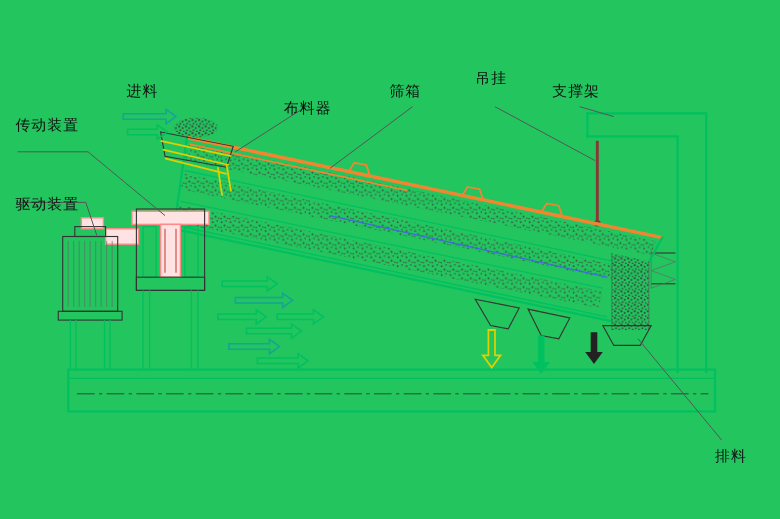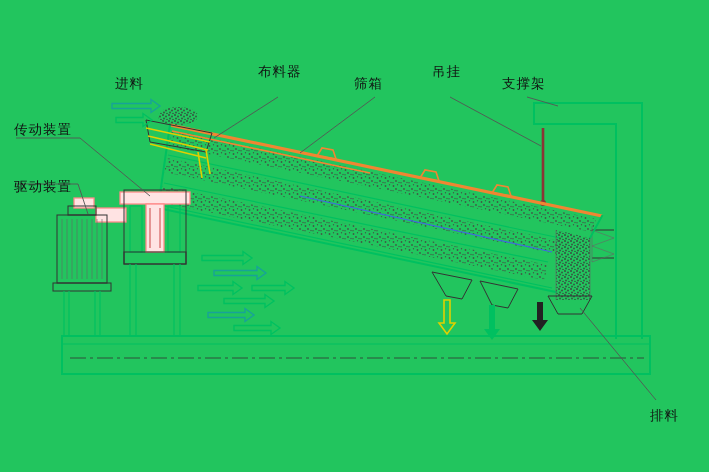--- a/index.html
+++ b/index.html
@@ -182,21 +182,21 @@
     <path d="M375,97 L300,153" class="lead"></path>
     <path d="M450,97 L541,146" class="lead"></path>
     <path d="M527,97 L558,106" class="lead"></path>
     <path d="M16,138 L80,138 L150,196" class="lead"></path>
     <path d="M16,184 L78,184 L88,214" class="lead"></path>
     <path d="M656,400 L580,308" class="lead"></path>
   </g>
 </svg>
 
 <div class="lbl" style="left:115px;top:76px">进料</div>
-<div class="lbl" style="left:258px;top:64px">布料器</div>
+<div class="lbl" style="left:258px;top:92px">布料器</div>
 <div class="lbl" style="left:354px;top:76px">筛箱</div>
 <div class="lbl" style="left:432px;top:64px">吊挂</div>
 <div class="lbl" style="left:502px;top:76px">支撑架</div>
-<div class="lbl" style="left:14px;top:122px">传动装置</div>
+<div class="lbl" style="left:14px;top:107px">传动装置</div>
 <div class="lbl" style="left:14px;top:179px">驱动装置</div>
 <div class="lbl" style="left:650px;top:408px">排料</div>
 
 </div>
 
 </body></html>

